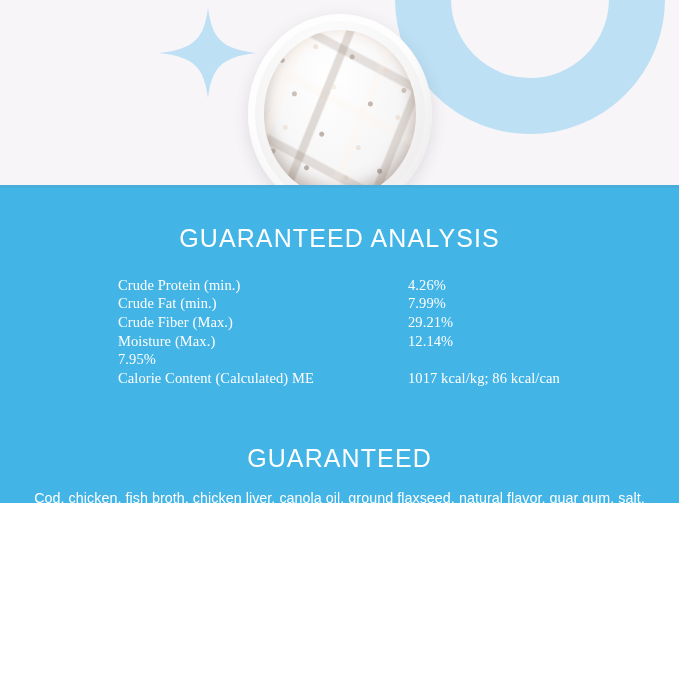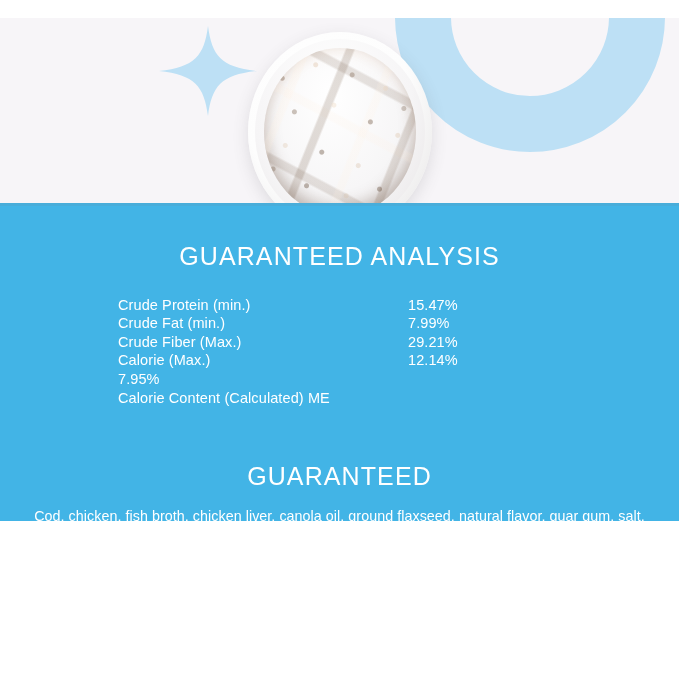--- a/index.html
+++ b/index.html
@@ -10,21 +10,20 @@
   body {
     font-family: "Liberation Sans", sans-serif;
   }
 
   #page {
     position: relative;
     width: 679px;
     height: 503px;
     overflow: hidden;
     background: #f7f5f8;
-    margin-top: 18px;
   }
 
   
   .hero {
     position: absolute;
     left: 0;
     top: 0;
     width: 679px;
     height: 185px;
     background: #f7f5f8;
@@ -166,22 +165,23 @@
 
   
   .ga-table {
     position: absolute;
     left: 118px;
     top: 276px;
     width: 500px;
   }
   .ga-row {
     display: flex;
-    align-items: flex-end;
+    align-items: center;
     height: 18.6px;
+    font-family: Liberation Serif, serif;
   }
   .ga-label {
     width: 290px;
     color: #ffffff;
     font-size: 14.5px;
     font-weight: 500;
     letter-spacing: 0.1px;
     white-space: nowrap;
   }
   .ga-value {
@@ -238,44 +238,45 @@
 
   <div class="panel"></div>
   <div class="panel-edge"></div>
 
   <div class="section-title" id="ga-title">GUARANTEED ANALYSIS</div>
 
   <div class="ga-table">
 
     <div class="ga-row">
       <div class="ga-label">Crude Protein (min.)</div>
-      <div class="ga-value">15.47%</div>
+      <div class="ga-value">4.26%</div>
     </div>
 
     <div class="ga-row">
       <div class="ga-label">Crude Fat (min.)</div>
       <div class="ga-value">7.99%</div>
     </div>
 
     <div class="ga-row">
       <div class="ga-label">Crude Fiber (Max.)</div>
       <div class="ga-value">29.21%</div>
     </div>
 
     <div class="ga-row">
-      <div class="ga-label">Calorie (Max.)</div>
+      <div class="ga-label">Moisture (Max.)</div>
       <div class="ga-value">12.14%</div>
     </div>
 
     <div class="ga-row">
       <div class="ga-value">7.95%</div>
     </div>
 
     <div class="ga-row">
       <div class="ga-label">Calorie Content (Calculated) ME</div>
+      <div class="ga-value">1017 kcal/kg; 86 kcal/can</div>
     </div>
 
   </div>
 
   <div class="section-title" id="ing-title">GUARANTEED</div>
 
   <div class="ing-body">Cod, chicken, fish broth, chicken liver, canola oil, ground flaxseed, natural flavor, guar gum, salt, potassium chloride, taurine, dl-methionine, choline chloride, cassia gum, xanthan gum, magnesium sulfate, iron proteinate, zinc proteinate, thiamine mononitrate, vitamin E supplement, copper proteinate, manganese proteinate, sodium selenite, niacin supplement, d-calcium pantothenate, pyridoxine hydrochloride, riboflavin supplement, vitamin A supplement, biotin, potassium iodide, vitamin d3 supplement, vitamin b12 supplement, folic acid.</div>
 
 </div>
 

